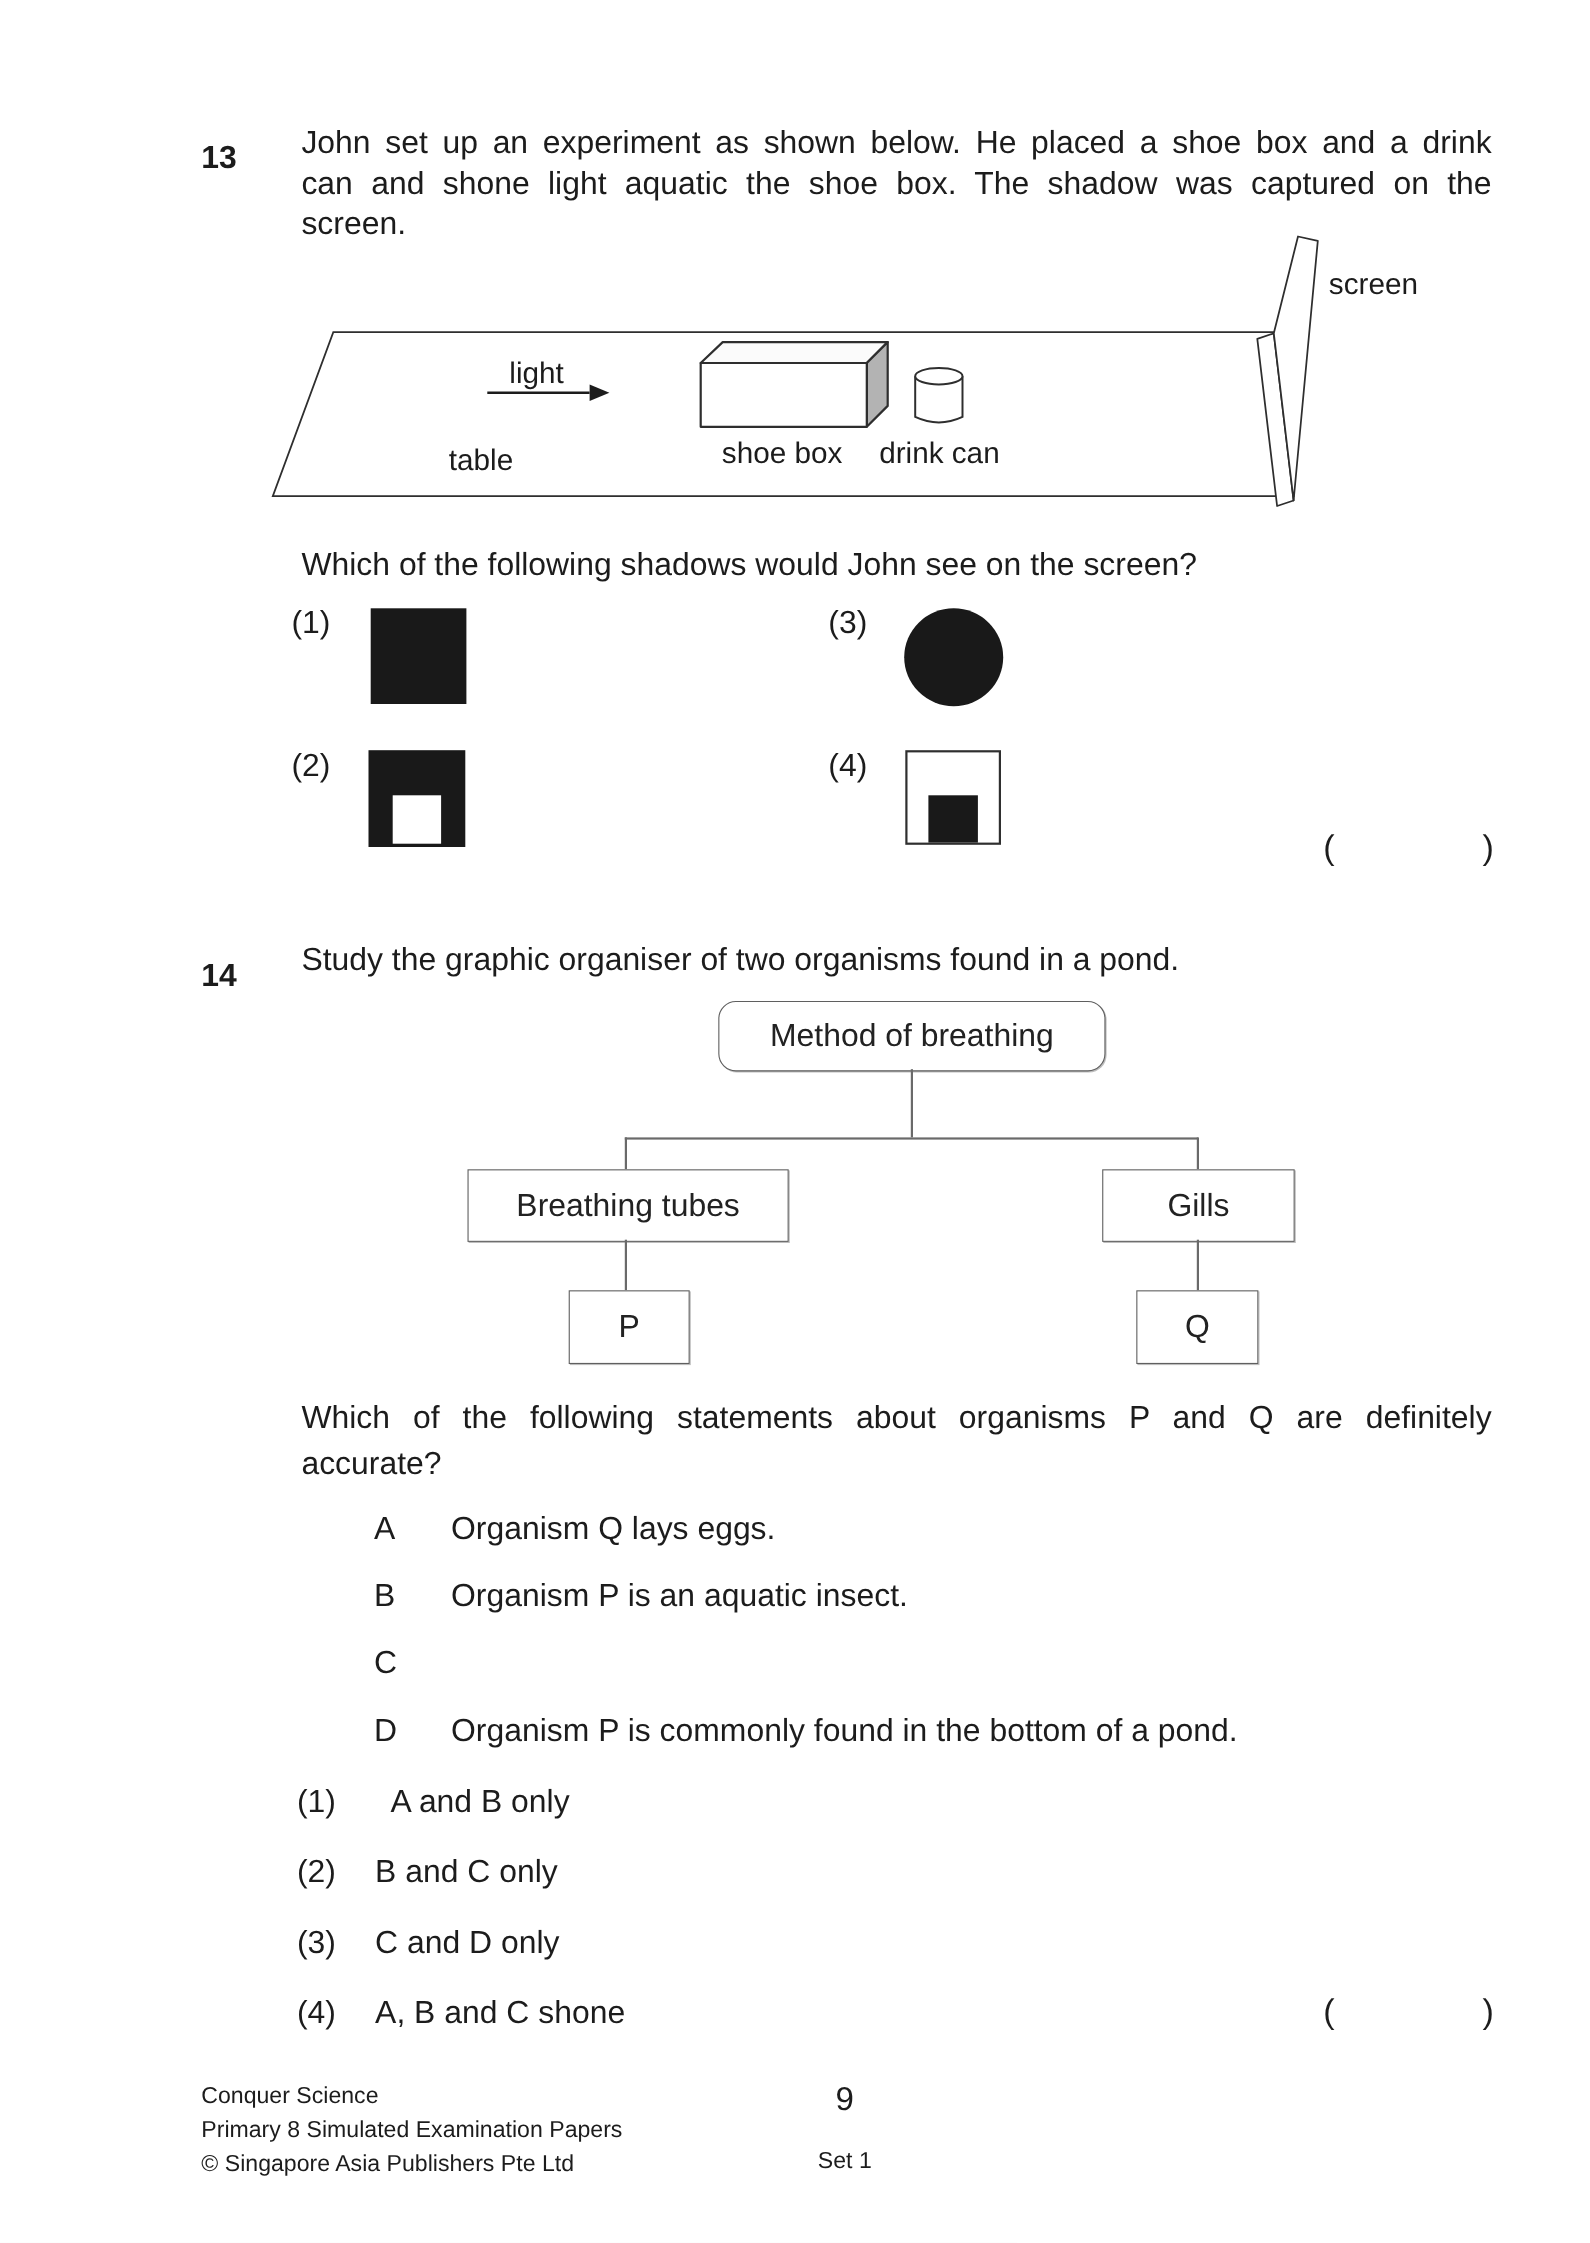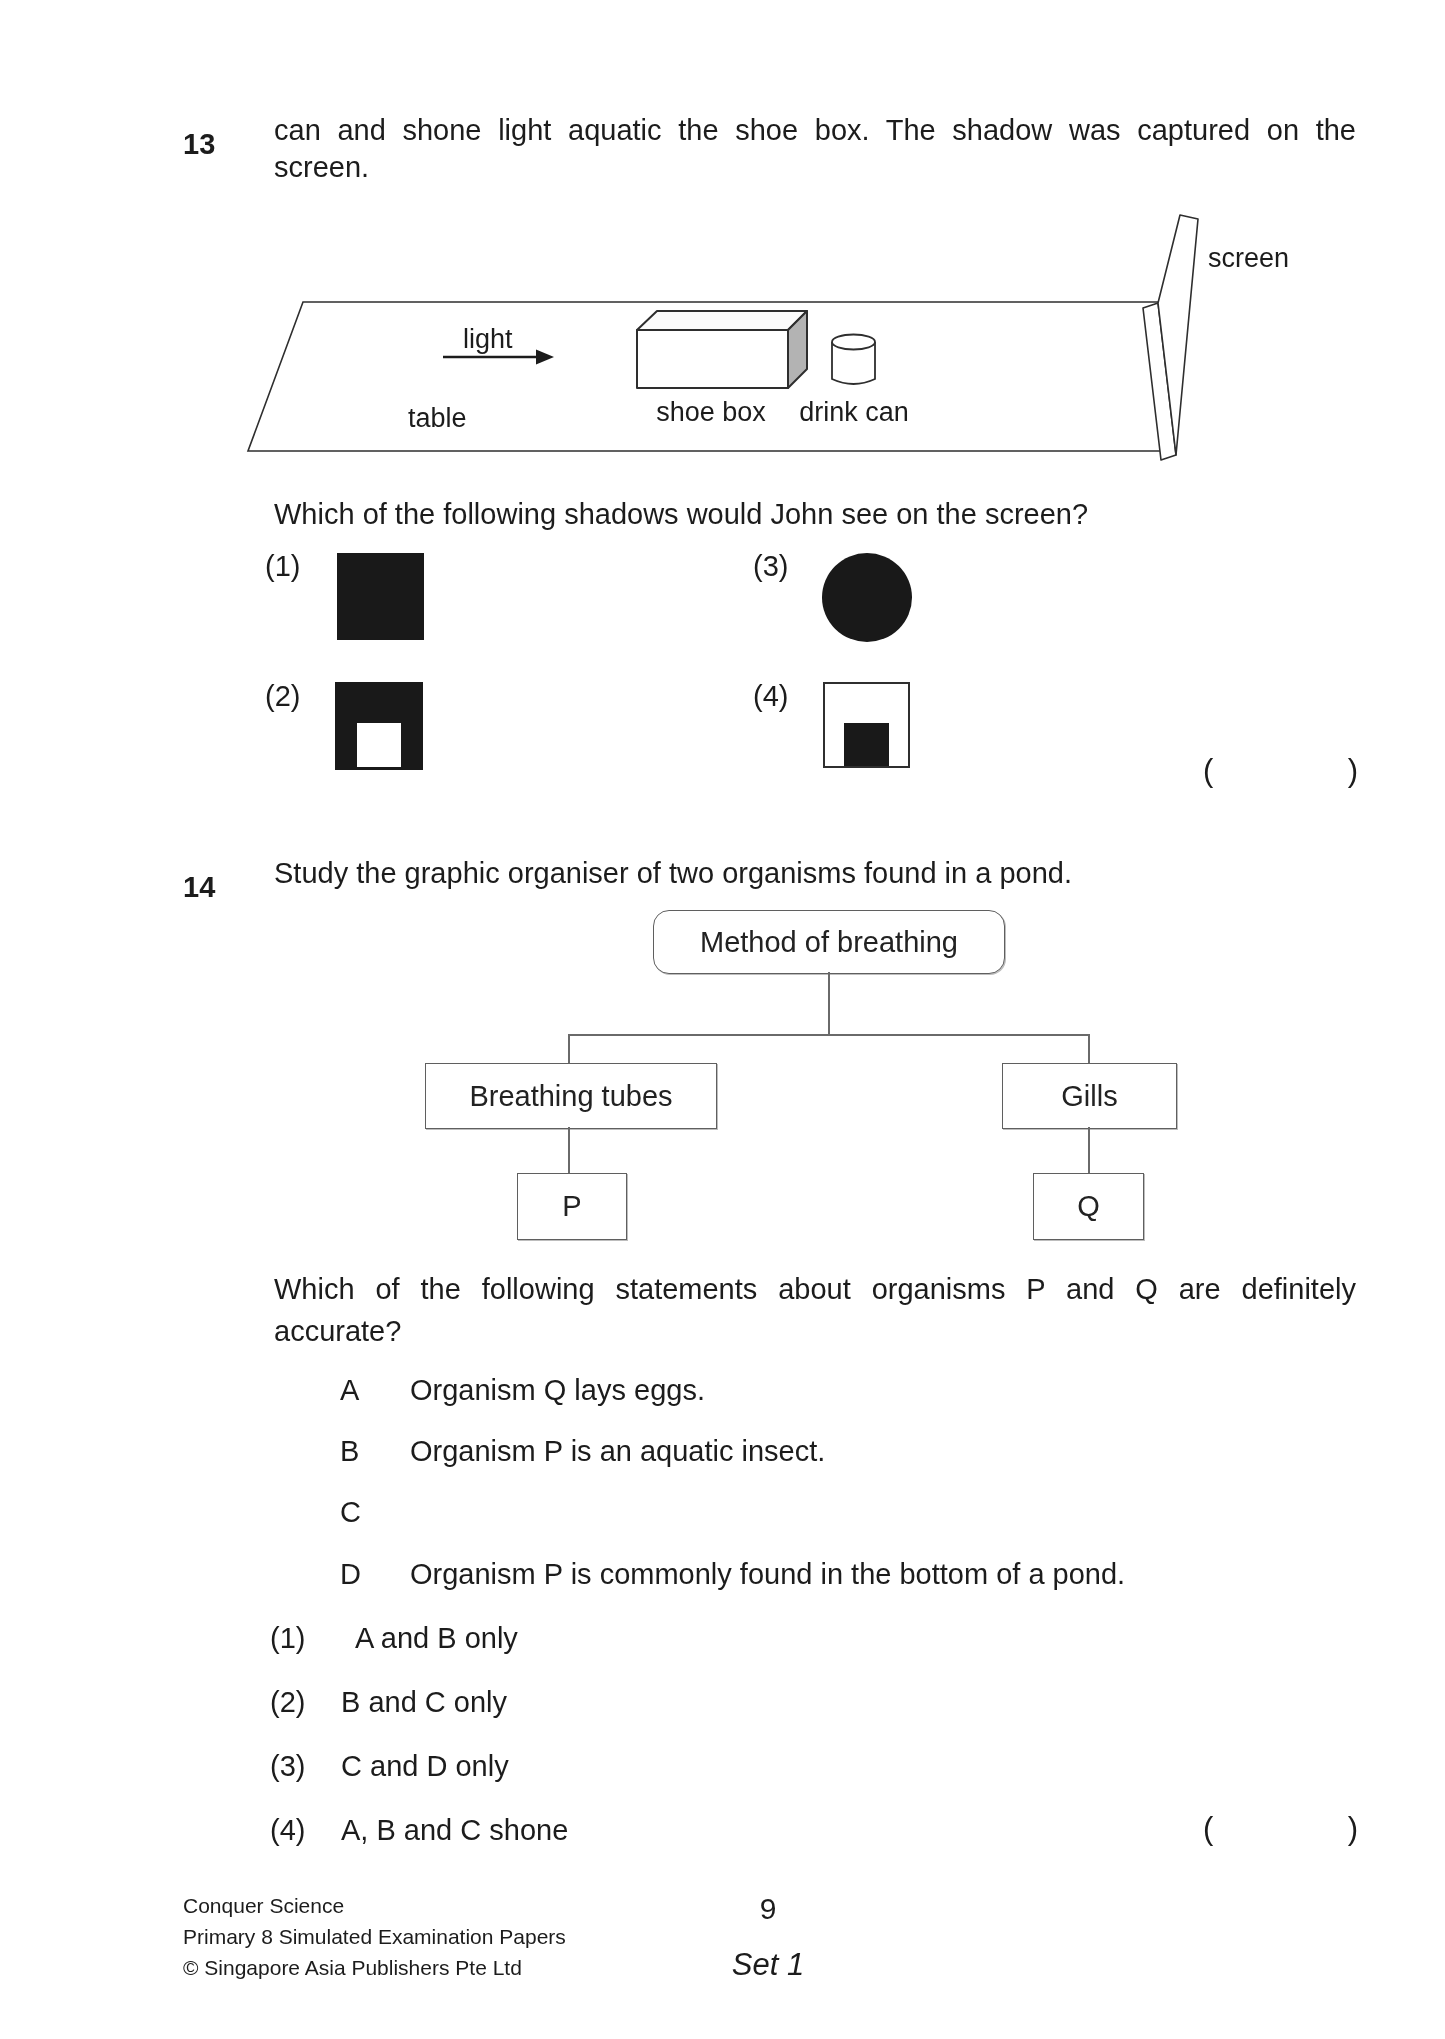--- a/index.html
+++ b/index.html
@@ -24,30 +24,31 @@
              font-size:31px; line-height:37px; }
   .tbox { position:absolute; background:#fff; border:1.5px solid #5f5f5f;
           display:flex; align-items:center; justify-content:center;
           font-size:29px; color:#222; box-shadow:1px 1px 0 #bdbdbd; }
   .tline { position:absolute; background:#6a6a6a; }
   .diagram { position:absolute; }
   .diagram text { font-family:"Liberation Sans","DejaVu Sans",sans-serif; font-size:27px; fill:#1c1c1c; }
   .foot-left { position:absolute; font-size:21px; line-height:31px; }
   .foot-center { position:absolute; width:160px; text-align:center; }
   .pagenum { font-size:30px; line-height:34px; }
-  .setlabel { font-size:31px; font-style:italic; line-height:34px; margin-top:22px; }
+  .setlabel { font-size:21px; line-height:34px; margin-top:22px; }
 </style>
 </head>
 <body>
 
 <div class="page">
 
   <div class="qnum" style="left:183px; top:112px;">13</div>
 
   <div class="para" style="left:274px; top:112px;">
+    <div class="ln just">John set up an experiment as shown below. He placed a shoe box and a drink</div>
     <div class="ln just">can and shone light aquatic the shoe box. The shadow was captured on the</div>
     <div class="ln">screen.</div>
   </div>
 
   <svg class="diagram" style="left:230px; top:205px;" width="1140" height="260" viewBox="0 0 1140 260">
 
     <polygon points="73,97 938,97 946,246 18,246" fill="#ffffff" stroke="#2e2e2e" stroke-width="1.6"></polygon>
 
     <text x="233" y="143">light</text>
     <line x1="213" y1="152" x2="306" y2="152" stroke="#1c1c1c" stroke-width="2.4"></line>

